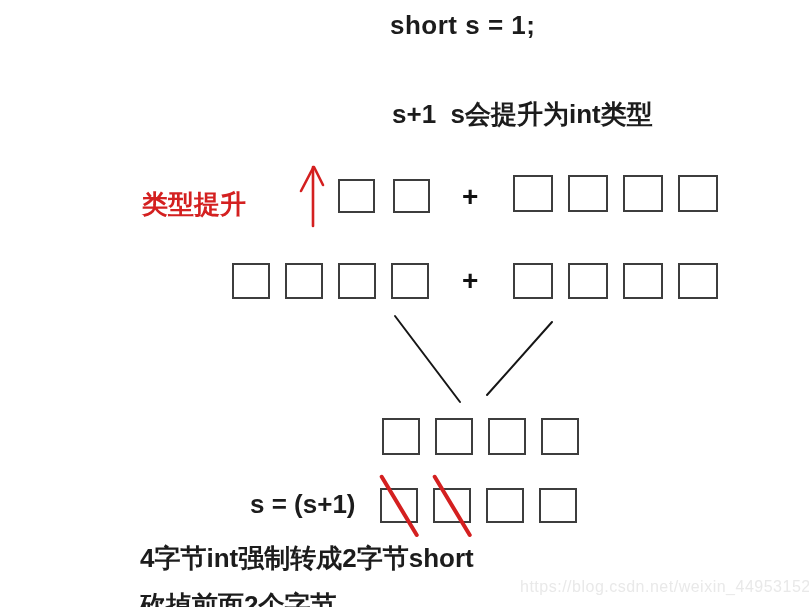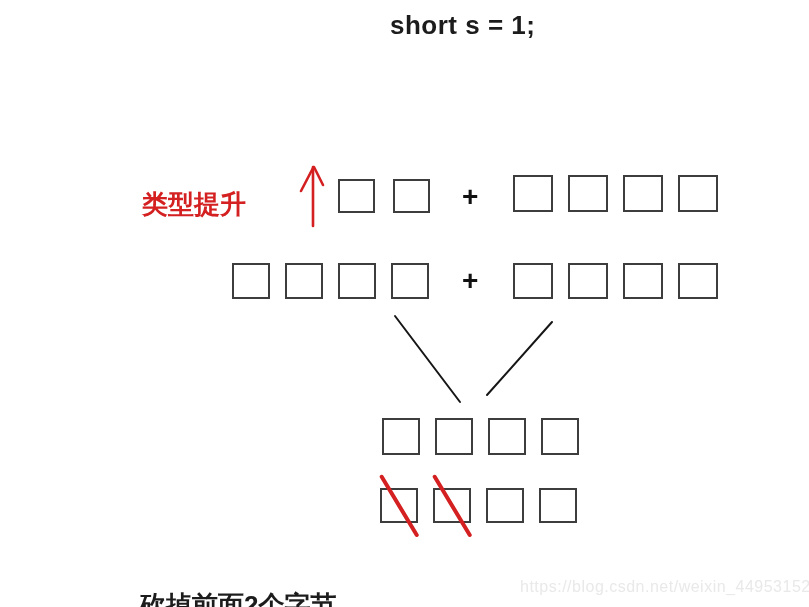--- a/index.html
+++ b/index.html
@@ -78,20 +78,21 @@
   .overlay{position:absolute;left:0;top:0;pointer-events:none;}
   .overlay .red-stroke{stroke:var(--red);stroke-width:2.6;stroke-linecap:round;fill:none;}
   .overlay .ink-stroke{stroke:#161616;stroke-width:2;stroke-linecap:round;fill:none;}
 </style>
 </head>
 <body>
 
 <div class="canvas">
 
   <div class="txt code" id="code1">short s = 1;</div>
+  <div class="txt" id="note">s+1  s会提升为int类型</div>
 
   <div class="txt" id="label-promotion">类型提升</div>
 
   <div class="byte-row" id="row-short">
       <span class="byte-box"></span>
       <span class="byte-box"></span>
     </div>
   <div class="byte-row" id="row-int-top">
       <span class="byte-box"></span>
       <span class="byte-box"></span>
@@ -119,20 +120,22 @@
   <div class="byte-row" id="row-cast">
       <span class="byte-box slashed"></span>
       <span class="byte-box slashed"></span>
       <span class="byte-box"></span>
       <span class="byte-box"></span>
     </div>
 
   <div class="plus" id="plus-top">+</div>
   <div class="plus" id="plus-bottom">+</div>
 
+  <div class="txt" id="label-cast">s = (s+1)</div>
+  <div class="txt" id="note-bottom1">4字节int强制转成2字节short</div>
   <div class="txt" id="note-bottom2">砍掉前面2个字节</div>
 
   <div class="txt" id="watermark">https://blog.csdn.net/weixin_44953152</div>
 
   <svg class="overlay" width="809" height="607" viewBox="0 0 809 607">
     <g>
       <line class="red-stroke" x1="313" y1="226" x2="313" y2="167"></line>
       <line class="red-stroke" x1="313" y1="168" x2="301" y2="191"></line>
       <line class="red-stroke" x1="314" y1="167" x2="323" y2="185"></line>
     </g>

